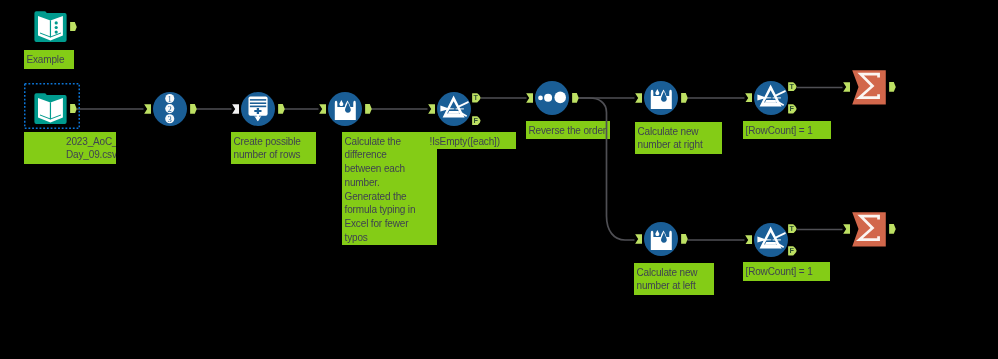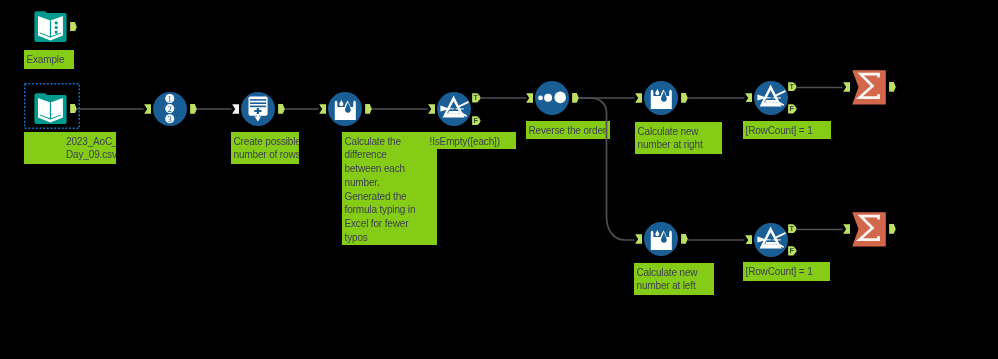--- a/index.html
+++ b/index.html
@@ -16,21 +16,21 @@
   .selection-outline{position:absolute;line-height:0;}
 </style>
 </head>
 <body>
 
 <div id="canvas">
   <div id="anno-layer">
       <div class="annotation" style="left: 24px; top: 50px; width: 50px; height: 19px;">Example</div>
       <div class="annotation" style="left: 24px; top: 132px; width: 92px; height: 32px; padding-left: 42px;">2023_AoC_Input_
 Day_09.csv</div>
-      <div class="annotation" style="left: 231px; top: 132px; width: 68px; height: 32px;">Create possible
+      <div class="annotation" style="left: 231px; top: 132px; width: 85px; height: 32px;">Create possible
 number of rows</div>
       <div class="annotation" style="left: 318px; top: 132px; width: 95px; height: 113px; margin-left: 24px;">Calculate the
 difference
 between each
 number.
 Generated the
 formula typing in
 Excel for fewer
 typos</div>
       <div class="annotation" style="left: 427px; top: 132px; width: 89px; height: 17px;">!IsEmpty([each])</div>

